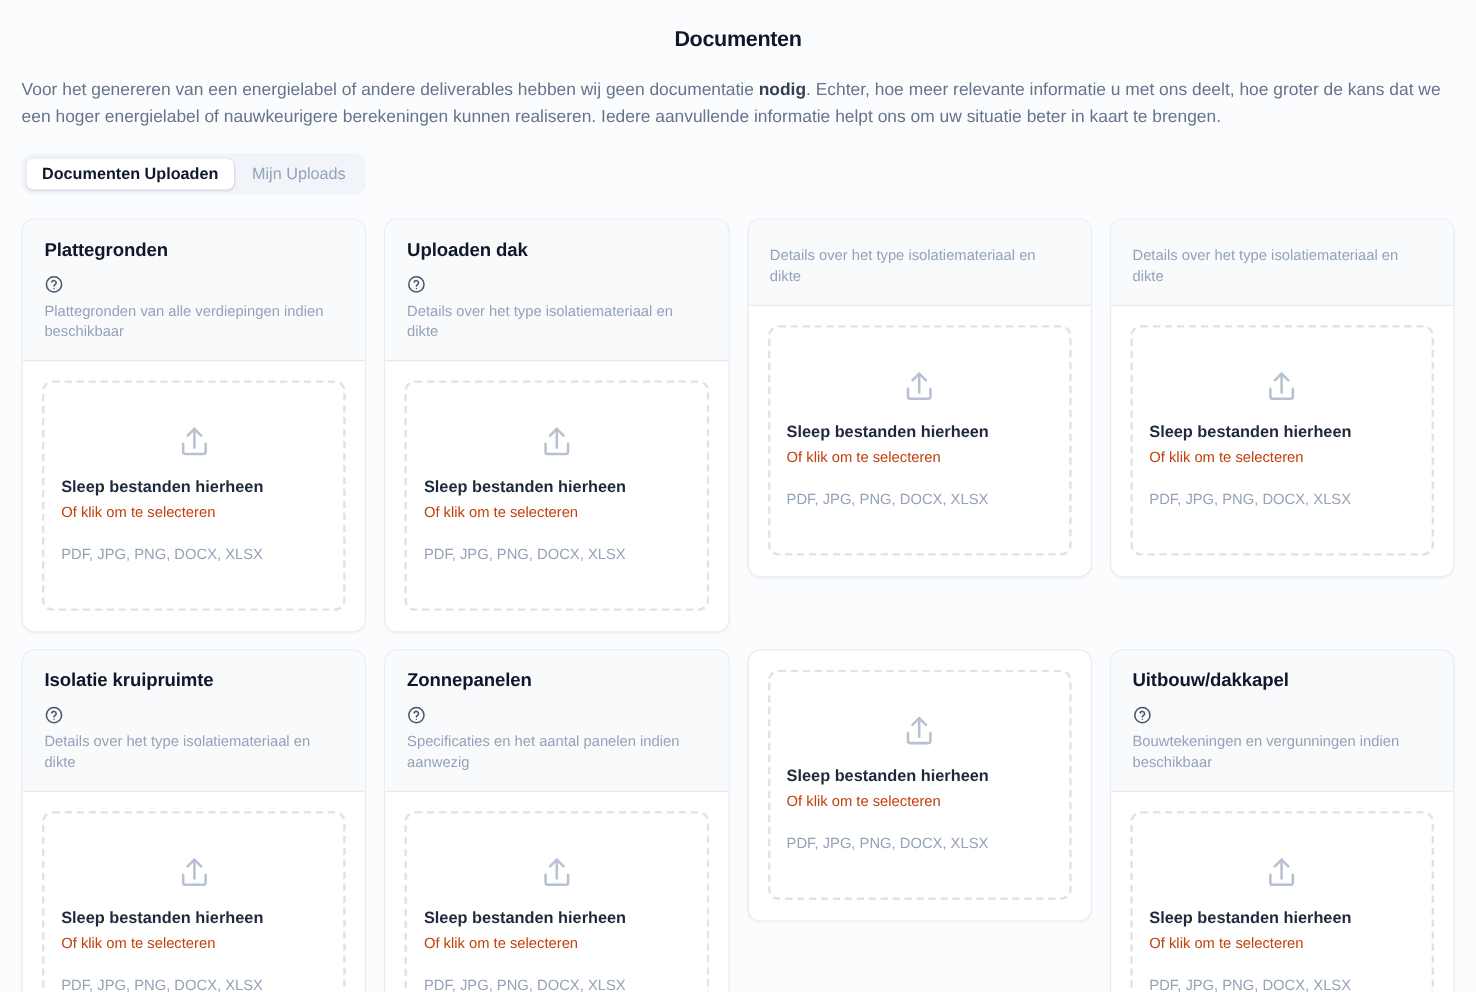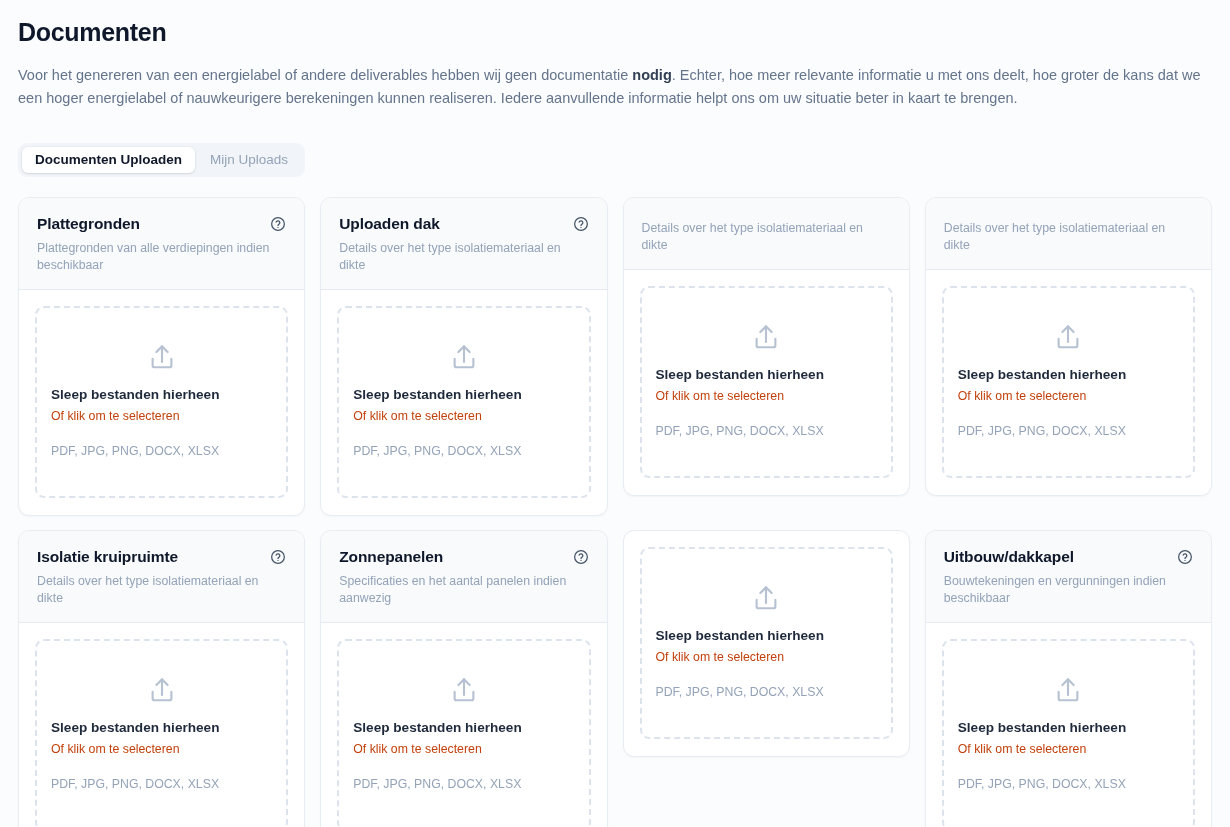--- a/index.html
+++ b/index.html
@@ -20,34 +20,35 @@
 
   .page {
     width: 1230px;
     height: 827px;
     padding: 16px 18px 0 18px;
     position: relative;
   }
 
   
   .page-title {
-    font-size: 25px;
+    font-size: 18px;
     font-weight: bold;
     letter-spacing: -0.3px;
     color: #0f172a;
     line-height: 32px;
     margin-bottom: 16px;
+    text-align: center;
   }
 
   .intro {
     font-size: 14.5px;
     line-height: 22.5px;
     color: #64748b;
     max-width: 1196px;
-    margin-bottom: 34px;
+    margin-bottom: 19px;
   }
   .intro b { color: #334155; font-weight: bold; }
 
   
   .tabs {
     display: inline-flex;
     background: #f1f5f9;
     border-radius: 9px;
     padding: 4px;
     gap: 2px;
@@ -91,22 +92,22 @@
 
   .card-header {
     background: #f8fafc;
     border-bottom: 1px solid #e5eaf1;
     padding: 16px 18px 15px 18px;
   }
 
   .card-header-top {
     display: flex;
     align-items: flex-start;
-    justify-content: space-between;
     gap: 8px;
+    flex-direction: column;
   }
 
   .card-title {
     font-size: 15.5px;
     font-weight: bold;
     color: #0f172a;
     line-height: 20px;
     letter-spacing: -0.1px;
   }
 

